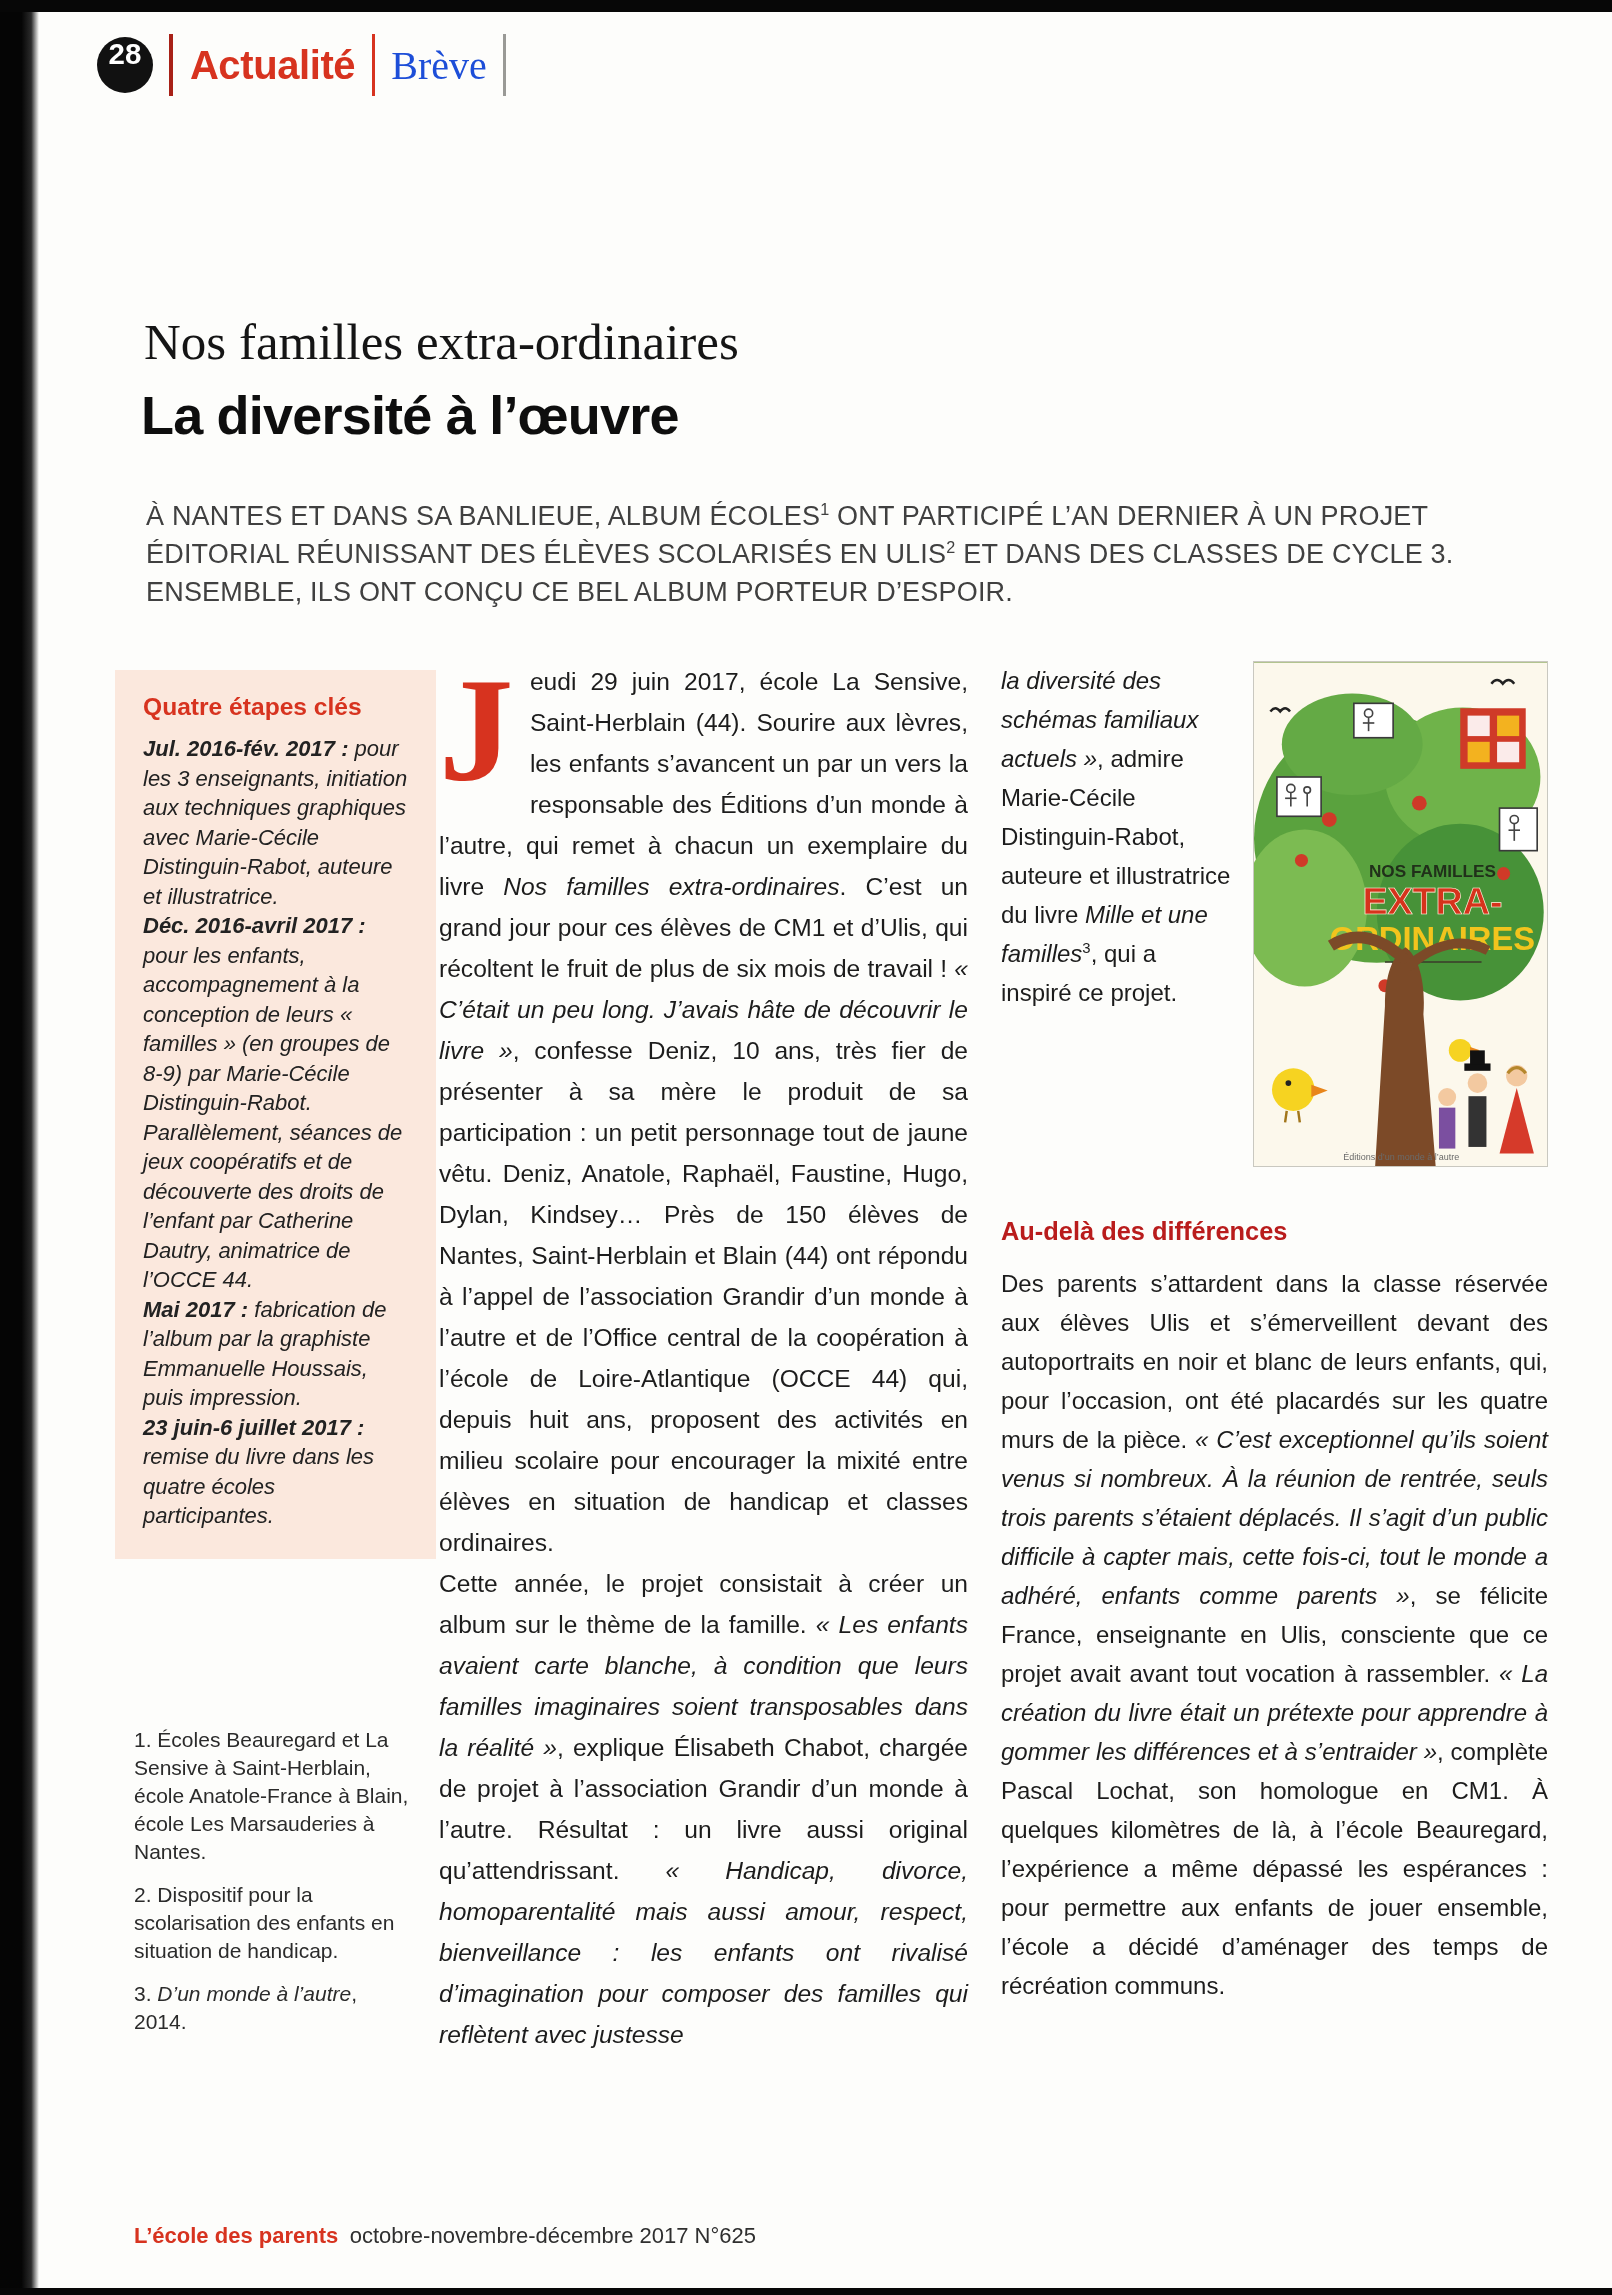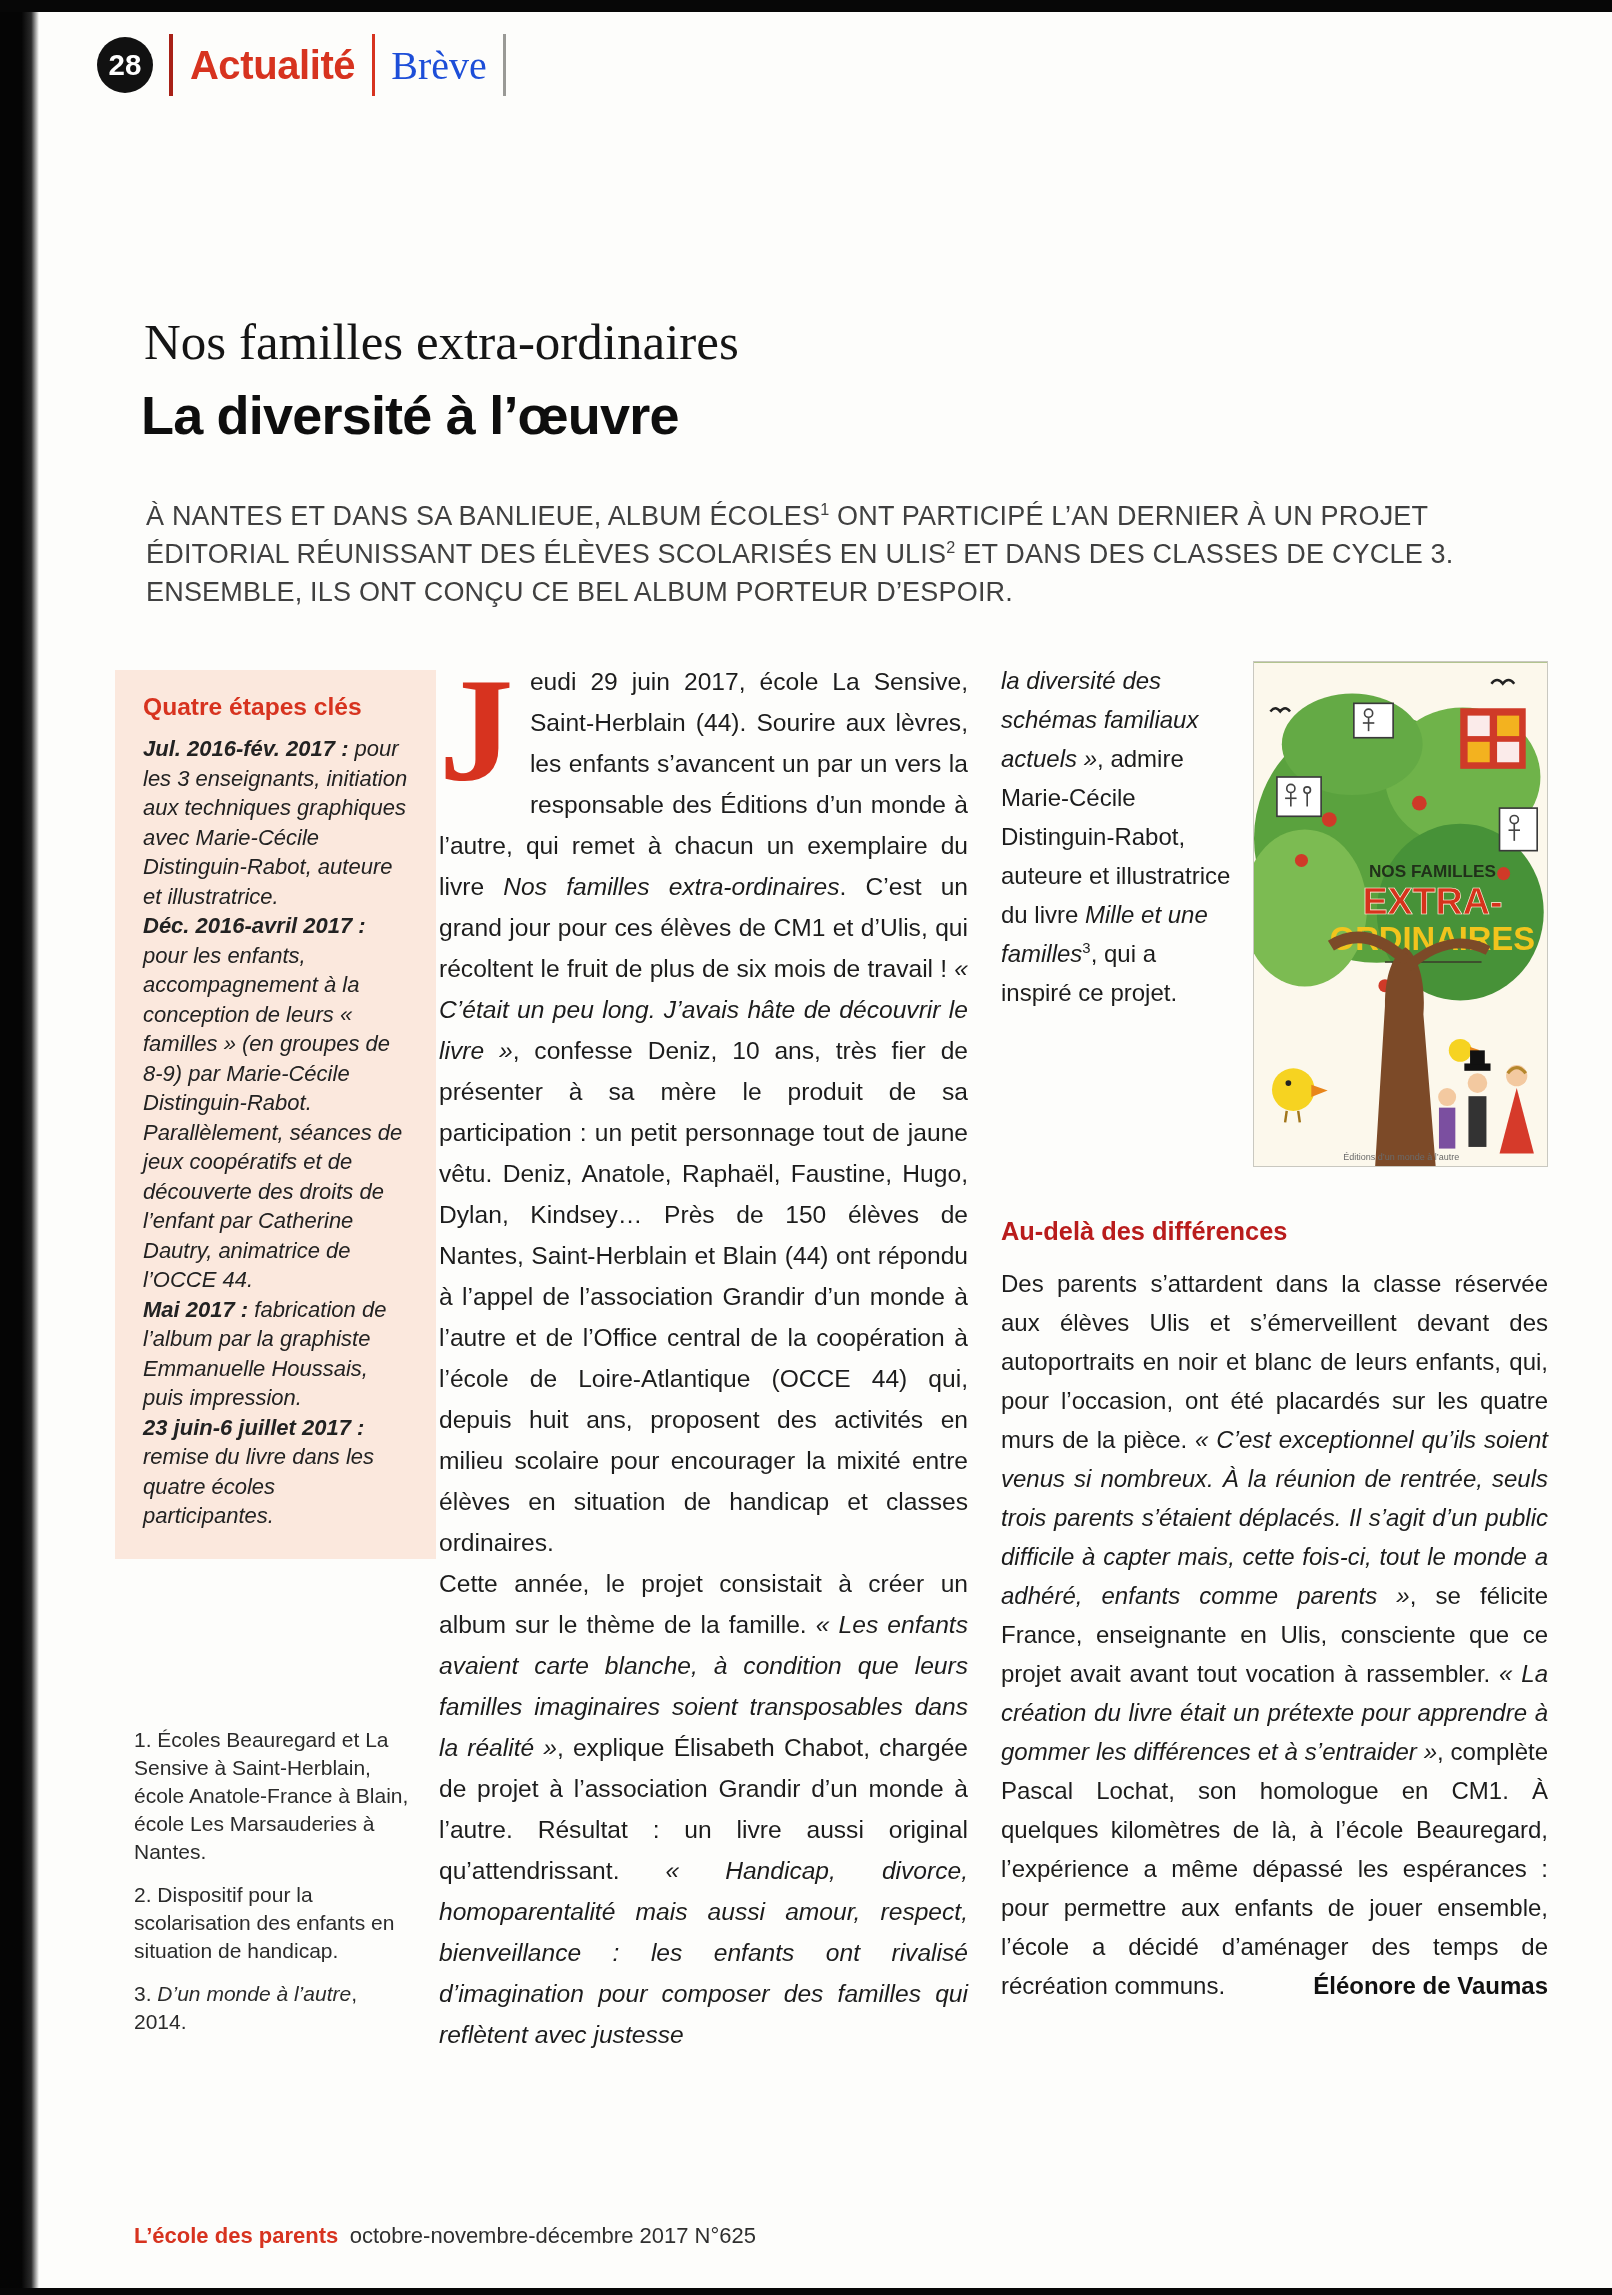--- a/index.html
+++ b/index.html
@@ -9,21 +9,21 @@
 
   
   .scan-left { position:absolute; left:0; top:0; width:39px; height:100%;
     background:linear-gradient(90deg,#050505 55%,#2b2b2b 80%,rgba(0,0,0,0)); z-index:5; }
   .scan-top { position:absolute; left:0; top:0; width:100%; height:11.5px; background:#070707; z-index:5; }
   .scan-bottom { position:absolute; left:0; bottom:0; width:100%; height:7.4px; background:#070707; z-index:5; }
 
   
   .masthead { position:absolute; left:97px; top:34px; display:flex; align-items:center; }
   .page-circle { width:56px; height:56px; border-radius:50%; background:#111; color:#fff;
-    display:flex; align-items:center; justify-content:center; font-size:29.5px; font-weight:bold; }
+    display:flex; align-items:flex-start; justify-content:center; font-size:29.5px; font-weight:bold; }
   .vbar { width:4.1px; height:62px; margin:0 16.4px; }
   .vbar.red1 { background:#a82117; }
   .vbar.red2 { background:#d7331f; width:3.3px; }
   .vbar.gray { background:#9a9a96; width:2.5px; }
   .section-label { font-size:40px; font-weight:bold; color:#d7331f; letter-spacing:-0.4px; }
   .subsection-label { font-family:"Liberation Serif", serif; font-size:40px; color:#1d4ed8;text-align:right; }
 
   
   .kicker { position:absolute; left:144px; top:313px; font-family:"Liberation Serif", serif;
     font-weight:400; font-size:51px; color:#151515; letter-spacing:0; }
@@ -195,21 +195,20 @@
         <text x="180" y="608" font-size="11" fill="#6a6a6a" text-anchor="middle">Éditions d’un monde à l’autre</text>
       </svg>
     </figure>
 
     <div class="narrow"><span class="it">la diversité des schémas familiaux actuels »</span><span>, admire Marie-Cécile Distinguin-Rabot, auteure et illustratrice du livre </span><span class="it">Mille et une familles</span><sup>3</sup><span>, qui a inspiré ce projet.</span></div>
 
     <h3 class="subhead">Au-delà des différences</h3>
 
     <p class="body-just"><span>Des parents s’attardent dans la classe réservée aux élèves Ulis et s’émerveillent devant des autoportraits en noir et blanc de leurs enfants, qui, pour l’occasion, ont été placardés sur les quatre murs de la pièce. </span><span class="it">« C’est exceptionnel qu’ils soient venus si nombreux. À la réunion de rentrée, seuls trois parents s’étaient déplacés. Il s’agit d’un public difficile à capter mais, cette fois-ci, tout le monde a adhéré, enfants comme parents »</span><span>, se félicite France, enseignante en Ulis, consciente que ce projet avait avant tout vocation à rassembler. </span><span class="it">« La création du livre était un prétexte pour apprendre à gommer les différences et à s’entraider »</span><span>, complète Pascal Lochat, son homologue en CM1. À quelques kilomètres de là, à l’école Beauregard, l’expérience a même dépassé les espérances : pour permettre aux enfants de jouer ensemble, l’école a décidé d’aménager des temps de récréation communs.</span></p>
 
-    <div class="byline">Éléonore de Vaumas</div>
   </div>
 
   <footer class="page-footer">
     <span class="footer-brand">L’école des parents</span><span>octobre-novembre-décembre 2017  N°625</span>
   </footer>
 
 </div>
 
 
 </body></html>

